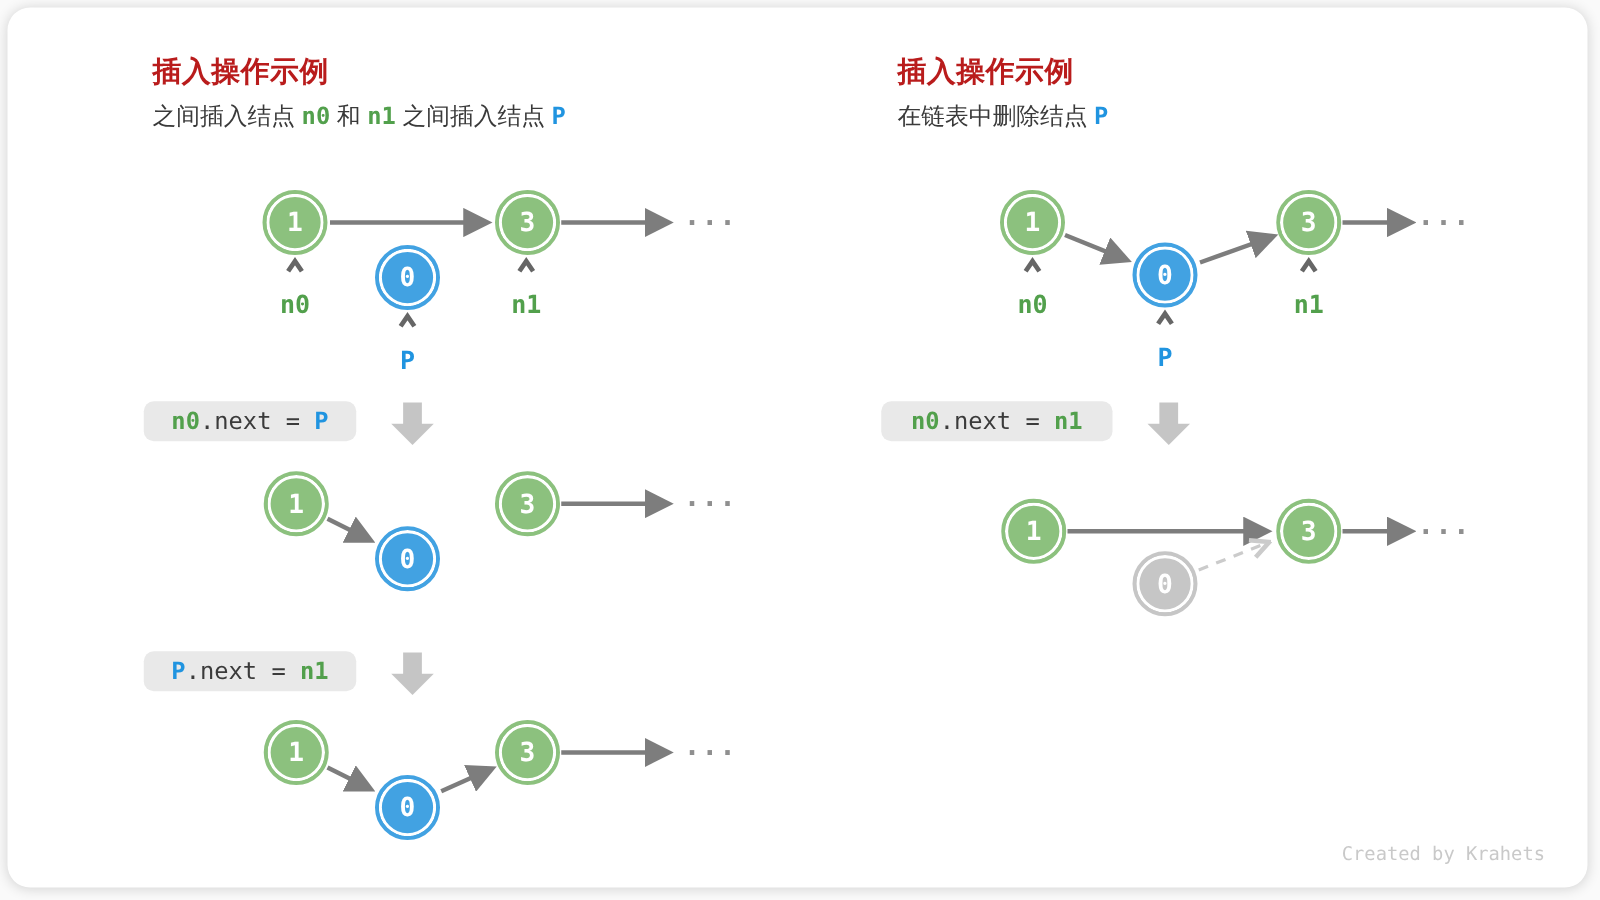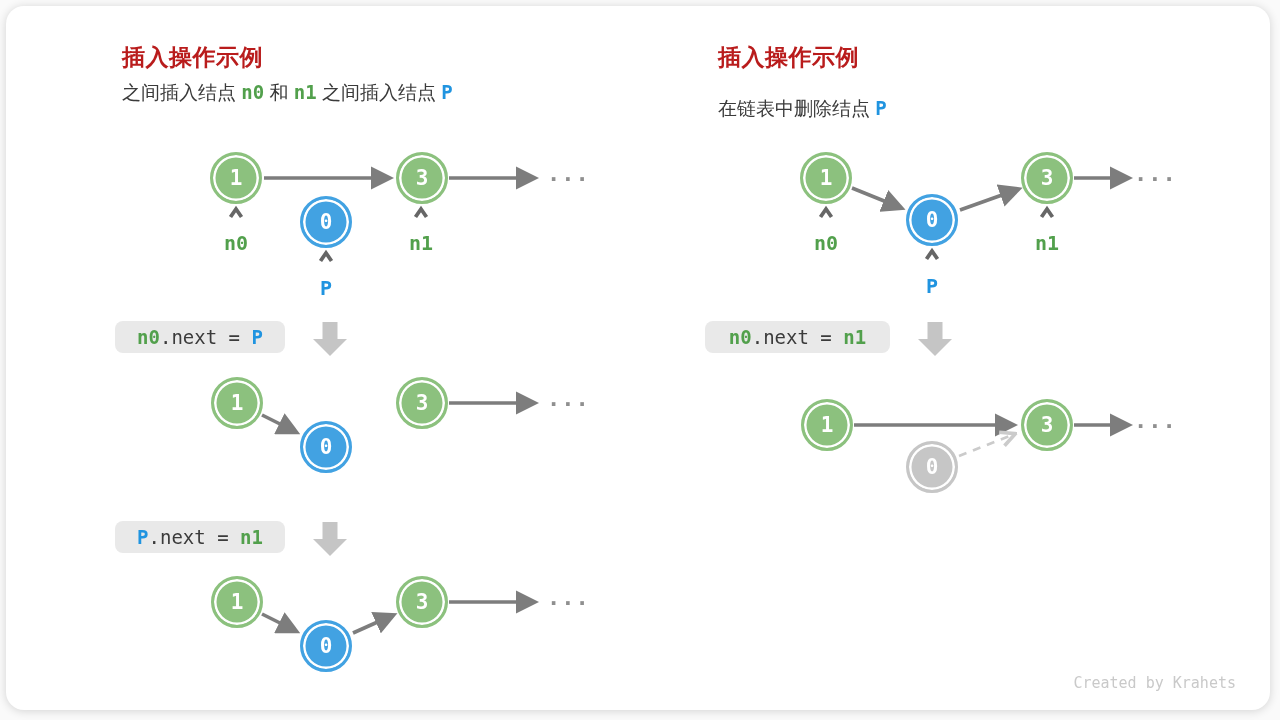--- a/index.html
+++ b/index.html
@@ -141,21 +141,21 @@
   </div>
 <div class="node blue" style="left:300px;top:620px;">
     <span>0</span>
   </div>
 <div class="node green" style="left:396px;top:576px;">
     <span>3</span>
   </div>
 <div class="dots" style="left:547px;top:585px;">...</div>
 
 <h2 class="title" style="left:718px;top:42px;">插入操作示例</h2>
-<div class="subtitle" style="left:718px;top:80px;margin-top:16px;"><span>在链表中删除结点 </span><span class="tok blue">P</span></div>
+<div class="subtitle" style="left:718px;top:80px;"><span>在链表中删除结点 </span><span class="tok blue">P</span></div>
 
 <div class="node green" style="left:800px;top:152px;">
     <span>1</span>
   </div>
 <div class="node blue" style="left:906px;top:194px;">
     <span>0</span>
   </div>
 <div class="node green" style="left:1021px;top:152px;">
     <span>3</span>
   </div>

